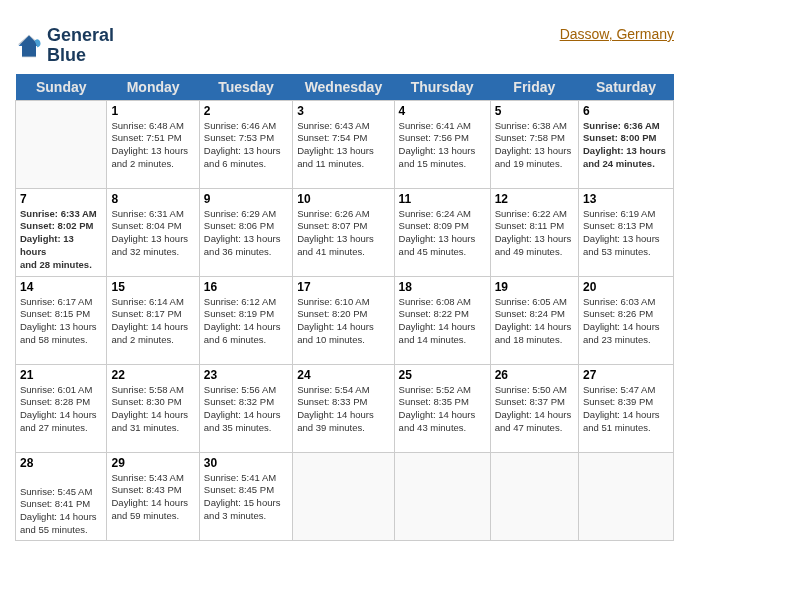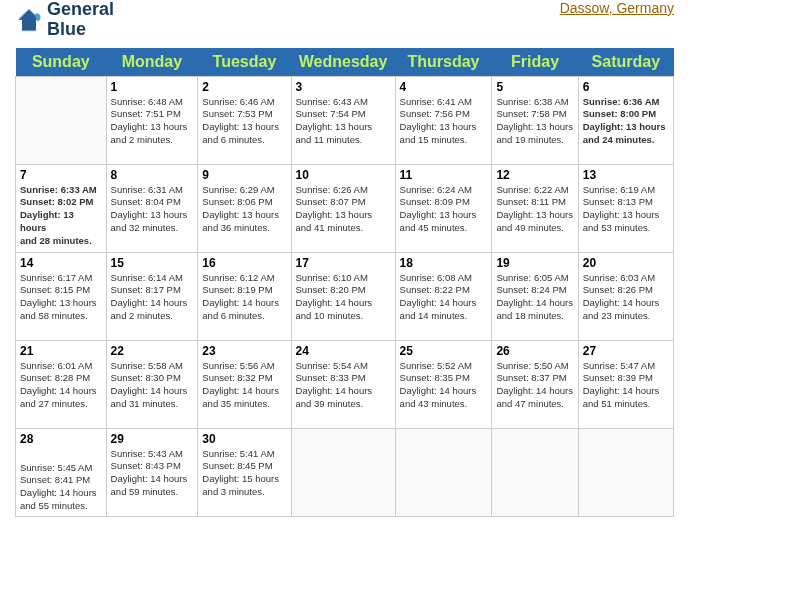--- a/index.html
+++ b/index.html
@@ -5,21 +5,21 @@
     * { margin: 0; padding: 0; box-sizing: border-box; }
     body {
       font-family: Arial, sans-serif;
       background: #fff;
       width: 792px;
       height: 612px;
       overflow: hidden;
     }
     .container {
       width: 689px;
-      padding: 0 15px;
+      padding: 26px 15px;
     }
     .header-area {
       display: flex;
       justify-content: space-between;
       align-items: flex-start;
       margin-bottom: 8px;
     }
     .logo {
       display: flex;
       align-items: center;
@@ -51,24 +51,24 @@
       color: #a16207;
       text-decoration: underline;
     }
     table {
       width: 100%;
       border-collapse: collapse;
       font-size: 10px;
     }
     .day-header {
       background-color: #2b6cb0;
-      color: #bef264;
+      color: #e5e5e5;
       text-align: center;
       padding: 5px 2px;
-      font-size: 16px;
+      font-size: 14px;
       font-weight: bold;
     }
     td {
       border: 1px solid #ccc;
       vertical-align: top;
       padding: 3px 4px;
       height: 88px;
       width: 113px;
     }
     .day-number {

